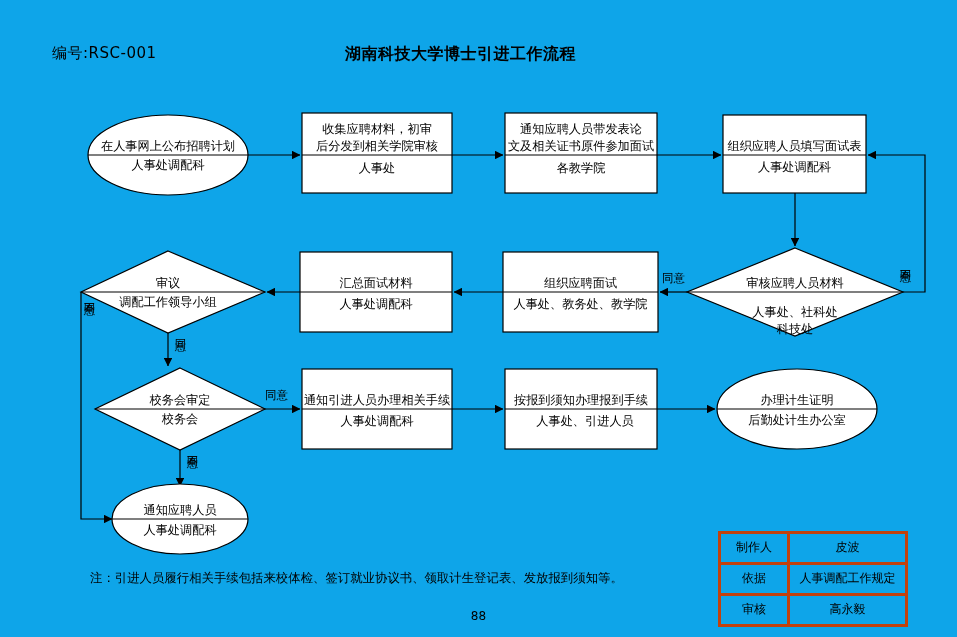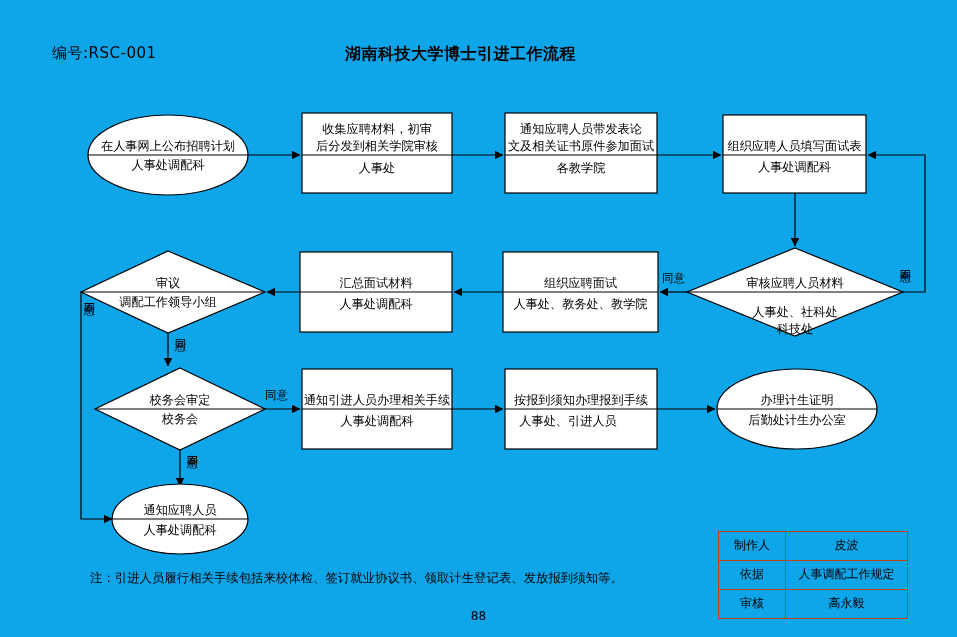--- a/index.html
+++ b/index.html
@@ -95,21 +95,21 @@
   
   #sig-table {
     position: absolute;
     left: 718px;
     top: 531px;
     width: 190px;
     border-collapse: collapse;
     font-size: 12px;
   }
   #sig-table td {
-    border: 1px solid #c2410c;
+    border: 3px solid #c2410c;
     text-align: center;
     padding: 5px 2px 6px 2px;
     height: 17px;
     white-space: nowrap;
   }
   #sig-table td.label-cell { width: 62px; }
 </style>
 </head>
 <body>
 
@@ -258,21 +258,21 @@
   <div class="node-top" style="left:299px; top:369px; width:156px; height:40px;">
     <span class="node-line">通知引进人员办理相关手续</span>
   </div>
   <div class="node-bottom" style="left:302px; top:413px; width:150px; height:34px;">
     <span class="node-line">人事处调配科</span>
   </div>
 
   <div class="node-top" style="left:505px; top:369px; width:152px; height:40px;">
     <span class="node-line">按报到须知办理报到手续</span>
   </div>
-  <div class="node-bottom" style="left:492px; top:413px; width:152px; height:34px;">
+  <div class="node-bottom" style="left:509px; top:413px; width:152px; height:34px;">
     <span class="node-line">人事处、引进人员</span>
   </div>
 
   <div class="node-top" style="left:717px; top:369px; width:160px; height:40px;">
     <span class="node-line">办理计生证明</span>
   </div>
   <div class="node-bottom" style="left:717px; top:412px; width:160px; height:36px;">
     <span class="node-line">后勤处计生办公室</span>
   </div>
 

